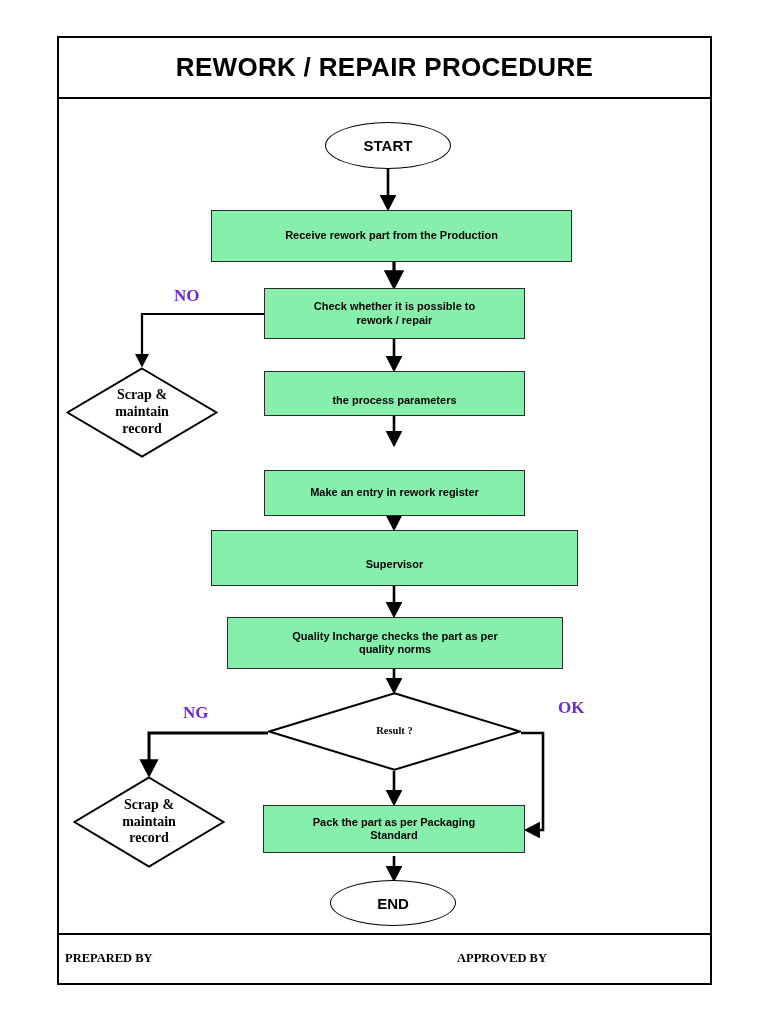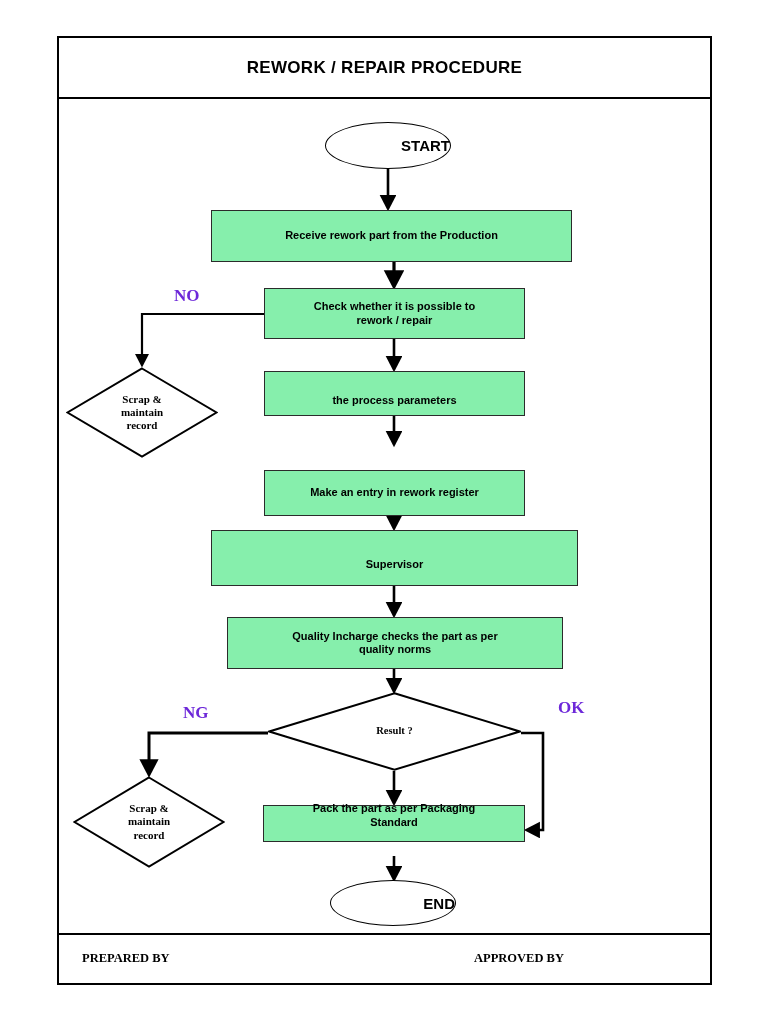--- a/index.html
+++ b/index.html
@@ -37,21 +37,21 @@
     height: 61px;
     border-bottom: 2px solid #000000;
     box-sizing: border-box;
     display: flex;
     align-items: center;
     justify-content: center;
   }
   #doc-title {
     font-family: "Liberation Sans", sans-serif;
     font-weight: bold;
-    font-size: 17px;
+    font-size: 26px;
     letter-spacing: 0.3px;
     color: #000000;
     text-align: center;
   }
 
   
   #footer-band {
     position: absolute;
     left: 0;
     bottom: 0;
@@ -61,21 +61,20 @@
     box-sizing: border-box;
   }
   .footer-label {
     position: absolute;
     top: 16px;
     font-family: "Liberation Serif", serif;
     font-weight: bold;
     font-size: 12.5px;
     color: #000000;
     white-space: nowrap;
-    margin-left: 17px;
   }
   #prepared-by { left: 6px; }
   #approved-by { left: 398px; }
 
   
   #flow-canvas {
     position: absolute;
     left: 0;
     top: 0;
     width: 768px;
@@ -104,21 +103,20 @@
     padding: 12px 8px;
   }
 
   .terminator {
     border: 1.6px solid #000000;
     border-radius: 50%;
     background: #ffffff;
     font-family: "Liberation Sans", sans-serif;
     font-weight: bold;
     font-size: 15px;
-    justify-content: flex-end;
   }
 
   
   .diamond {
     background: transparent;
   }
   .diamond .diamond-shape {
     position: absolute;
     left: 0;
     top: 0;
@@ -127,21 +125,21 @@
   }
   .diamond .diamond-label {
     position: relative;
     z-index: 2;
     font-family: "Liberation Serif", serif;
     font-weight: bold;
     line-height: 1.2;
     color: #000000;
   }
   .diamond.small .diamond-label {
-    font-size: 11px;
+    font-size: 14px;
   }
   .diamond.result .diamond-label {
     font-size: 10.5px;
   }
 
   
   .branch-label {
     position: absolute;
     font-family: "Liberation Serif", serif;
     font-weight: bold;
@@ -154,21 +152,21 @@
   #label-ok { left: 558px; top: 698px; }
 
   
   #node-start       { left: 325px; top: 122px; width: 126px; height: 47px; }
   #node-receive     { left: 211px; top: 210px; width: 361px; height: 52px; }
   #node-check       { left: 264px; top: 288px; width: 261px; height: 51px; }
   #node-perform     { left: 264px; top: 371px; width: 261px; height: 45px; }
   #node-entry       { left: 264px; top: 446px; width: 261px; height: 46px; margin-top: 24px; }
   #node-submits     { left: 211px; top: 530px; width: 367px; height: 56px; }
   #node-quality     { left: 227px; top: 617px; width: 336px; height: 52px; }
-  #node-pack        { left: 263px; top: 805px; width: 262px; height: 37px; align-items: flex-end; }
+  #node-pack        { left: 263px; top: 805px; width: 262px; height: 48px; }
   #node-end         { left: 330px; top: 880px; width: 126px; height: 46px; }
 
   #node-scrap-1     { left: 66px;  top: 367px; width: 152px; height: 91px; }
   #node-scrap-2     { left: 73px;  top: 776px; width: 152px; height: 92px; }
   #node-result      { left: 268px; top: 692px; width: 253px; height: 79px; }
 </style>
 </head>
 <body>
 
 <div id="doc-frame">

